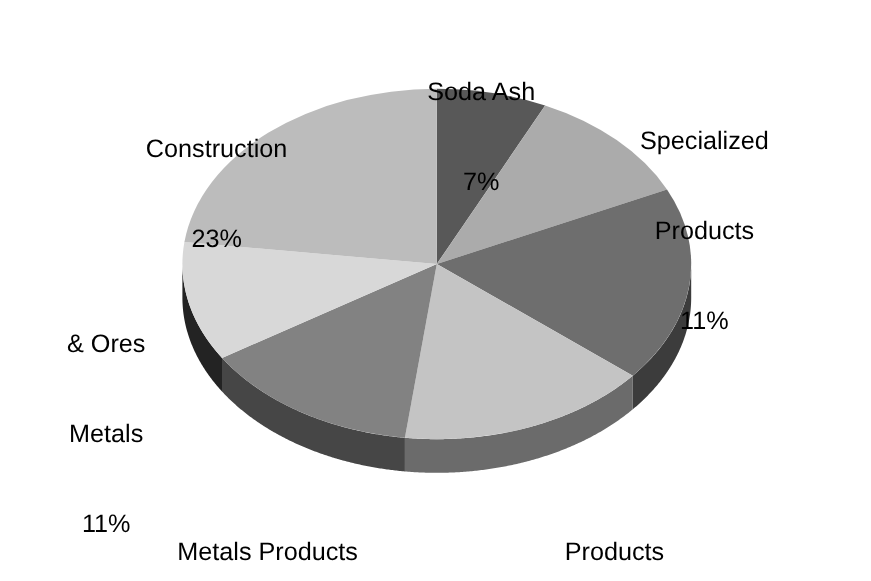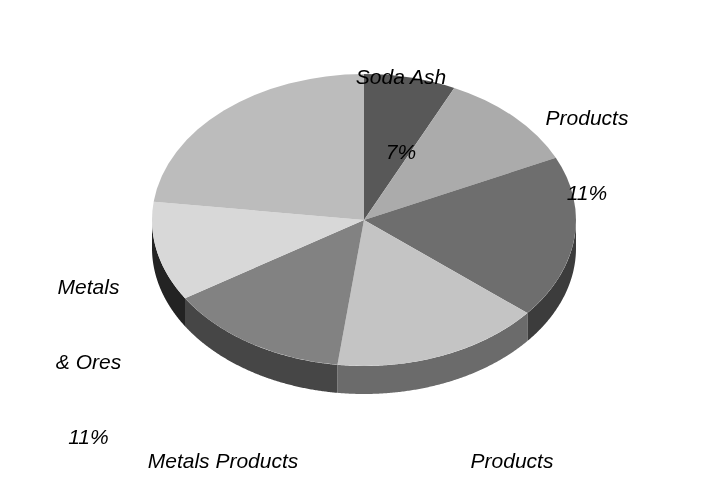--- a/index.html
+++ b/index.html
@@ -27,21 +27,20 @@
   .slice-label {
     position: absolute;
     color: #000000;
     font-family: "Liberation Sans", sans-serif;
     font-size: 21px;
     font-weight: 400;
     line-height: 25px;
     text-align: center;
     white-space: pre;
     letter-spacing: 0px;
-    font-style: italic;
   }
   .slice-label .lbl-name {
     display: block;
   }
   .slice-label .lbl-value {
     display: block;
   }
   
   #label-soda-ash      { left: 311px; top: 14px;  width: 180px; }
   #label-specialized   { left: 487px; top: 55px;  width: 200px; }
@@ -73,37 +72,42 @@
         <path d="M 364 220 L 153.67 201.70 A 212 146 0 0 1 364.00 74.00 Z" fill="#bcbcbc"></path>
       </g>
   </svg>
 
   <div class="slice-label" id="label-soda-ash">
     <span class="lbl-name">Soda Ash</span>
     <span class="lbl-value">7%</span>
   </div>
 
   <div class="slice-label" id="label-specialized">
+    <span class="lbl-name">Specialized</span>
     <span class="lbl-name">Products</span>
     <span class="lbl-value">11%</span>
   </div>
 
   <div class="slice-label" id="label-industrial">
   </div>
 
   <div class="slice-label" id="label-plastics">
     <span class="lbl-name">Products</span>
     
   </div>
 
   <div class="slice-label" id="label-forest">
     <span class="lbl-name">Metals Products</span>
     
   </div>
 
   <div class="slice-label" id="label-metals">
+    <span class="lbl-name">&amp; Ores</span>
     <span class="lbl-name">Metals</span>
-    <span class="lbl-name">&amp; Ores</span>
     <span class="lbl-value">11%</span>
   </div>
 
+  <div class="slice-label" id="label-construction">
+    <span class="lbl-name">Construction</span>
+    <span class="lbl-value">23%</span>
+  </div>
 
 </div>
 
 </body></html>

